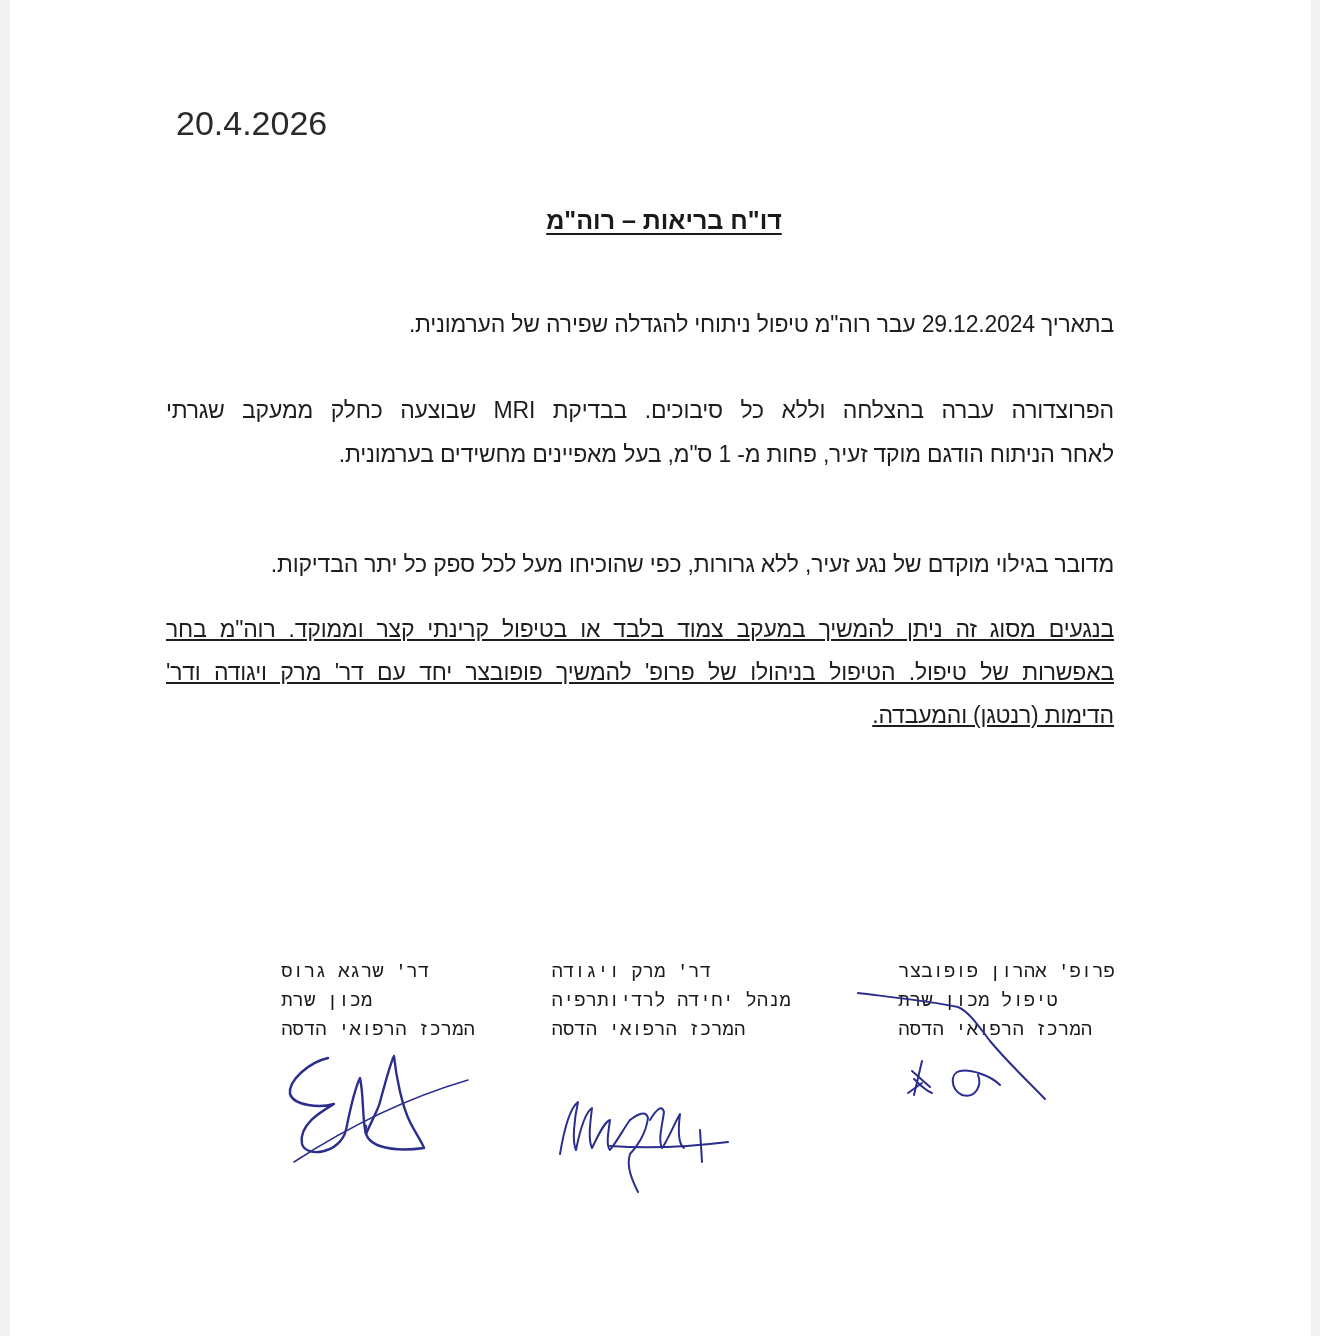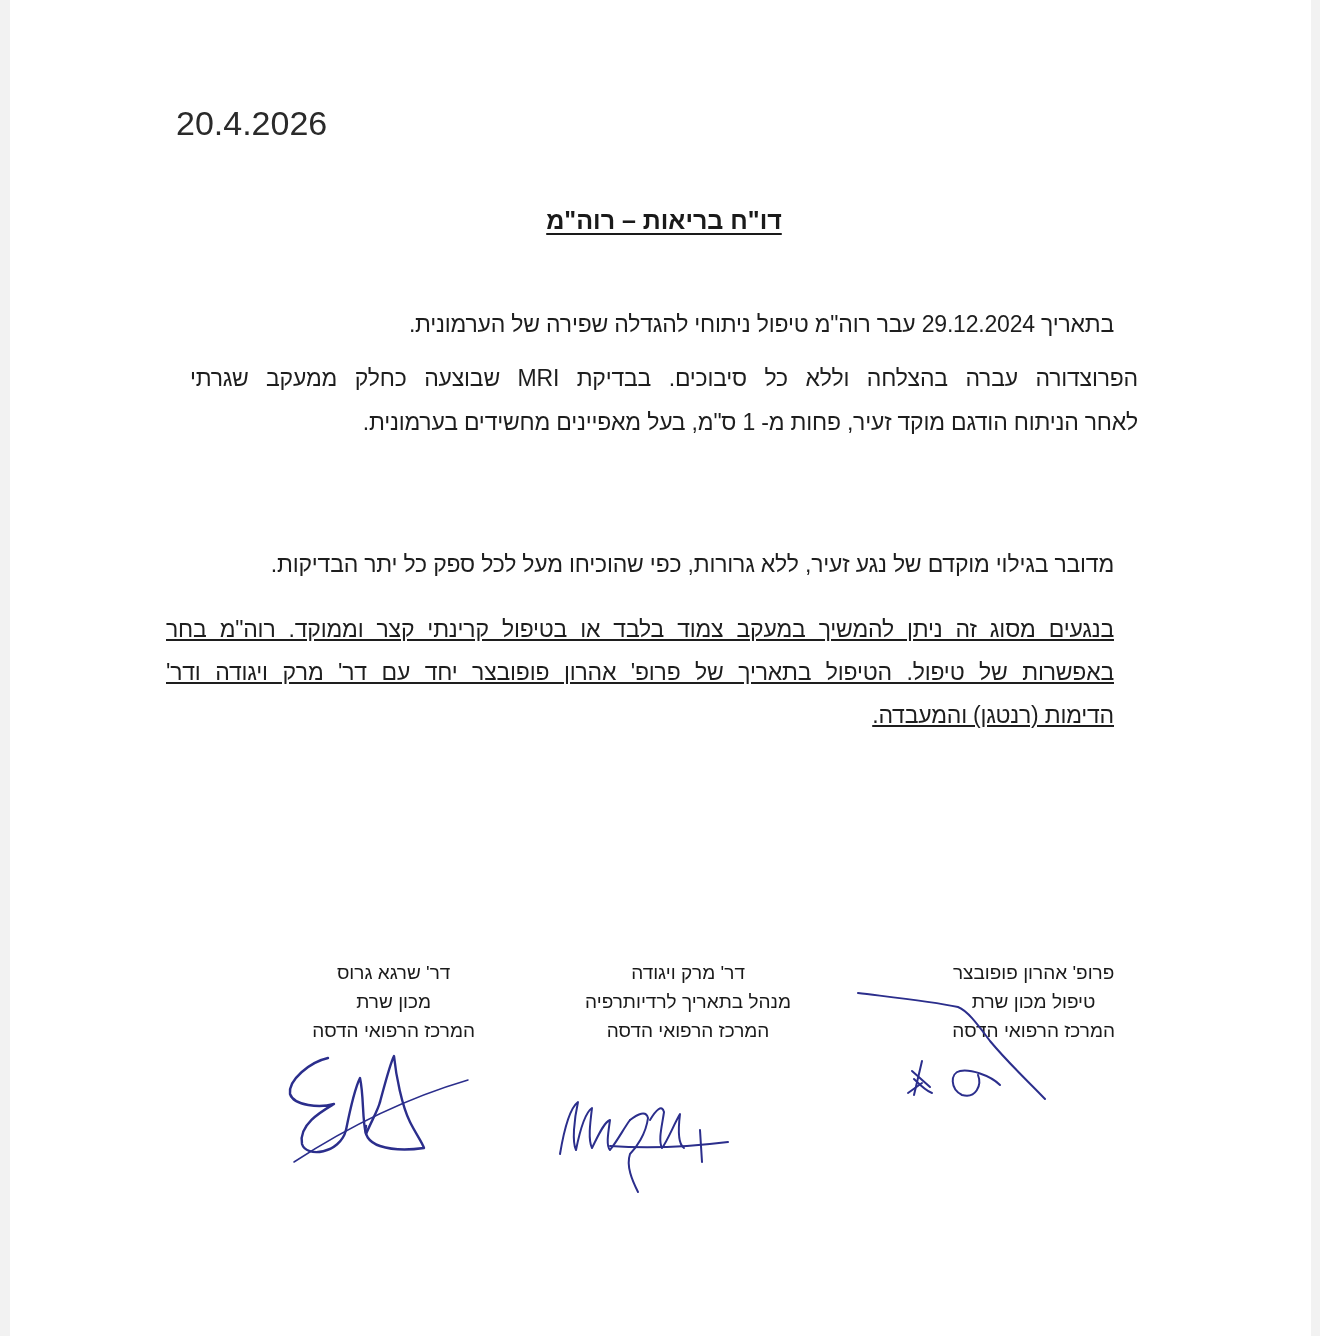--- a/index.html
+++ b/index.html
@@ -48,35 +48,35 @@
       direction: rtl;
       text-align: right;
       font-family: "Liberation Sans", sans-serif;
       font-size: 23px;
       color: #1e1e1e;
       line-height: 40px;
       letter-spacing: -0.2px;
     }
     .para { display: block; }
     .p1 { top: 304px; }
-    .p2 { top: 356px; margin-left: 24px; }
+    .p2 { top: 388px; }
     .p3 { top: 479px; }
     .p4 { top: 544px; }
     .p5 { top: 608px; line-height: 43px; text-decoration: underline; }
     .p2 .line, .p5 .line { display: block; }
     .p2 { line-height: 44px; }
     .justify { text-align: justify; text-align-last: justify; }
     .last { text-align: left; text-align-last: right; }
 
     .sig-block {
       position: absolute;
       top: 958px;
       direction: rtl;
-      text-align: center;
-      font-family: Liberation Sans, sans-serif;
+      text-align: left;
+      font-family: Liberation Mono, monospace;
       font-size: 19px;
       color: #1a1a1a;
       line-height: 29px;
     }
     .sig-block .l { display: block; white-space: nowrap; }
     .sig-1 { right: 196px; }
     .sig-2 { right: 520px; }
     .sig-3 { right: 836px; }
 
     .signature {
@@ -104,33 +104,33 @@
     <span class="line last">לאחר הניתוח הודגם מוקד זעיר, פחות מ- 1 ס"מ, בעל מאפיינים מחשידים בערמונית.</span>
   </div>
 
 
   <div class="body-text p4">
     <span class="para">מדובר בגילוי מוקדם של נגע זעיר, ללא גרורות, כפי שהוכיחו מעל לכל ספק כל יתר הבדיקות.</span>
   </div>
 
   <div class="body-text p5">
     <span class="line justify">בנגעים מסוג זה ניתן להמשיך במעקב צמוד בלבד או בטיפול קרינתי קצר וממוקד. רוה"מ בחר</span>
-    <span class="line justify">באפשרות של טיפול. הטיפול בתאריך של פרופ' אהרון פופובצר יחד עם דר' מרק ויגודה ודר'</span>
+    <span class="line justify">באפשרות של טיפול. הטיפול בניהולו של פרופ' להמשיך פופובצר יחד עם דר' מרק ויגודה ודר'</span>
     <span class="line last">הדימות (רנטגן) והמעבדה.</span>
   </div>
 
   <div class="sig-block sig-1">
     <span class="l">פרופ' אהרון פופובצר</span>
     <span class="l">טיפול מכון שרת</span>
     <span class="l">המרכז הרפואי הדסה</span>
   </div>
 
   <div class="sig-block sig-2">
     <span class="l">דר' מרק ויגודה</span>
-    <span class="l">מנהל בתאריך לרדיותרפיה</span>
+    <span class="l">מנהל יחידה לרדיותרפיה</span>
     <span class="l">המרכז הרפואי הדסה</span>
   </div>
 
   <div class="sig-block sig-3">
     <span class="l">דר' שרגא גרוס</span>
     <span class="l">מכון שרת</span>
     <span class="l">המרכז הרפואי הדסה</span>
   </div>
 
   <svg class="signature" style="left:840px; top:975px;" width="220" height="140" viewBox="0 0 220 140">

